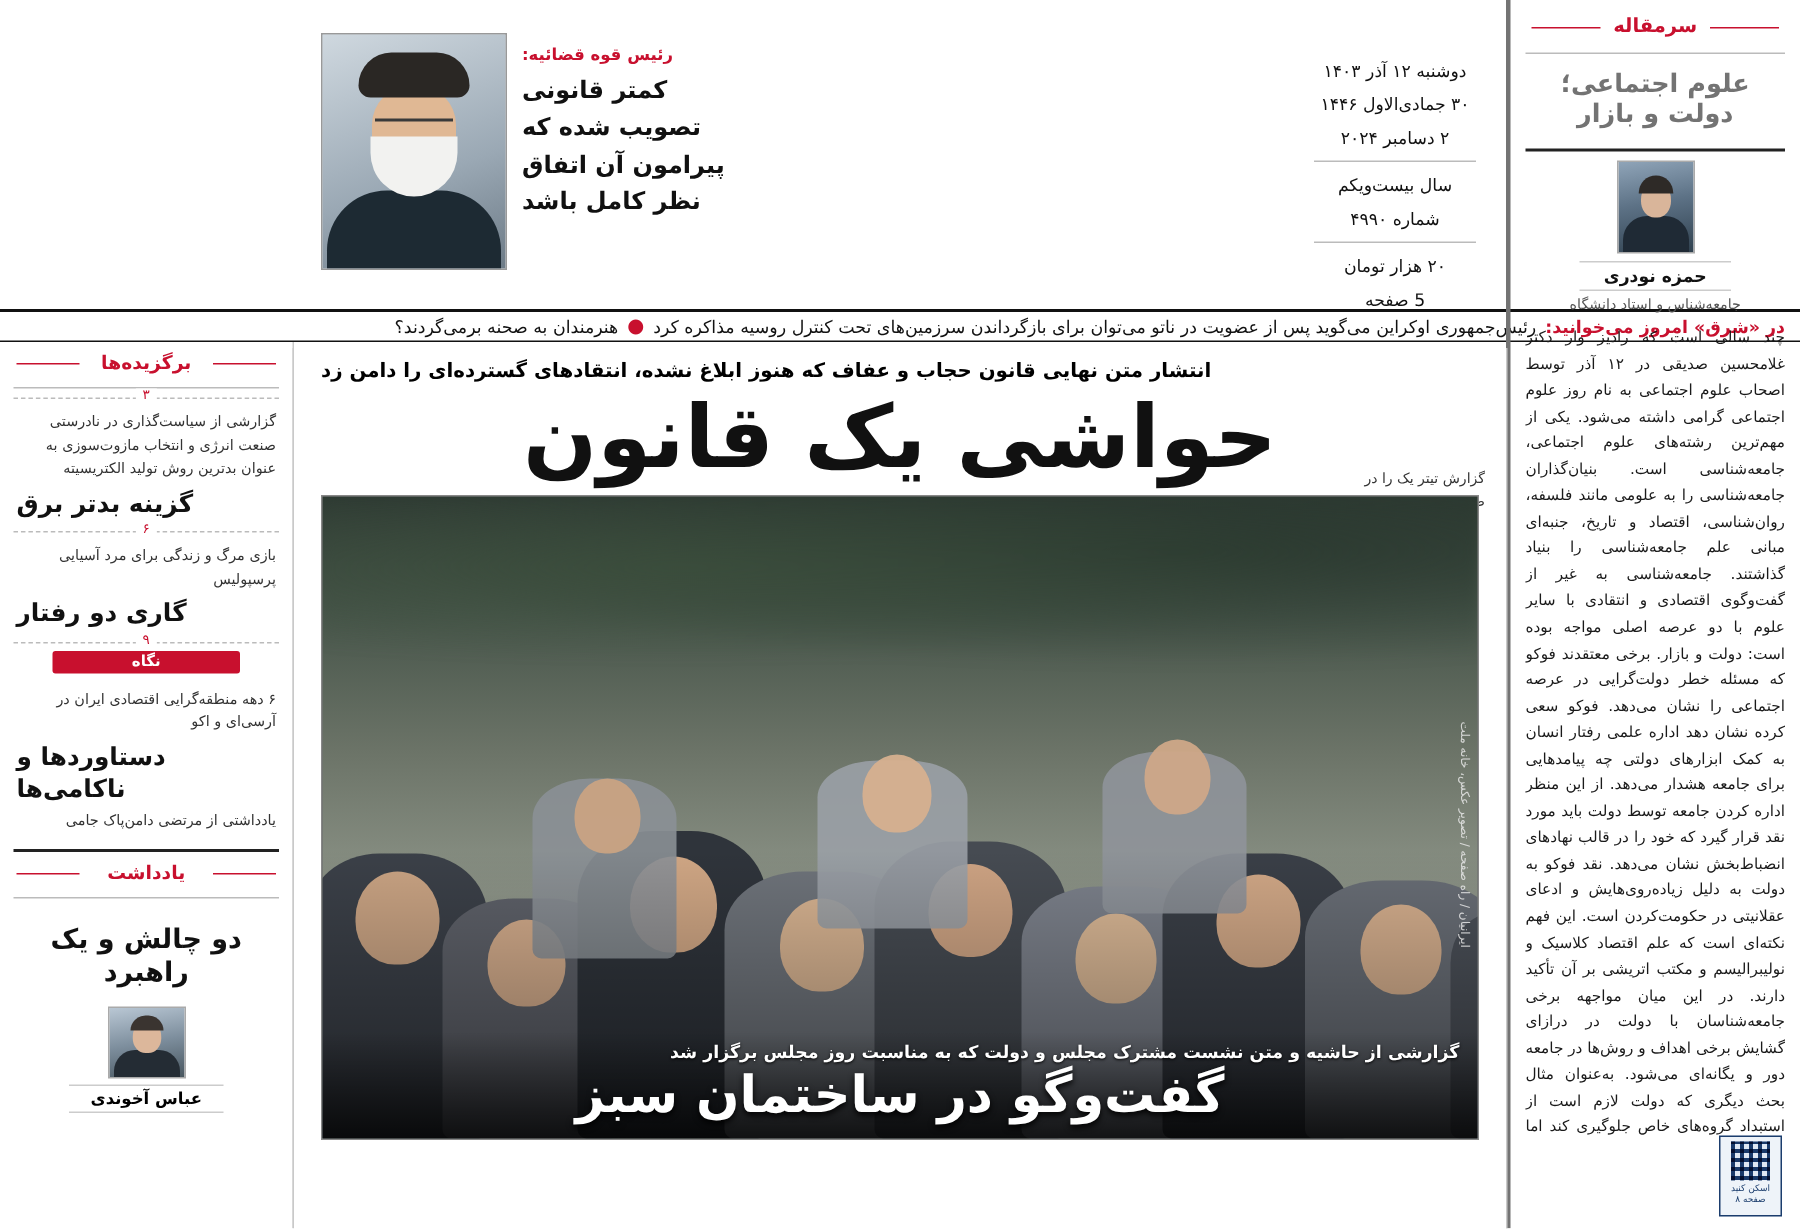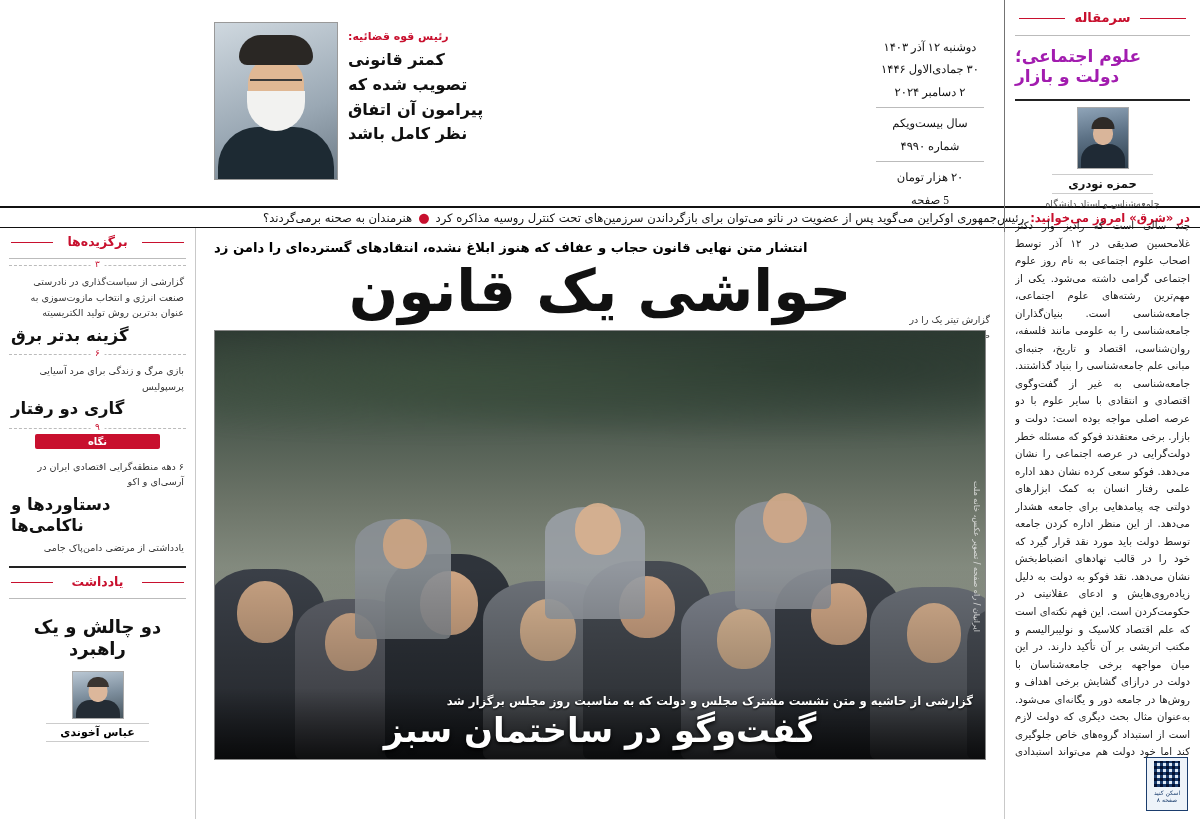--- a/index.html
+++ b/index.html
@@ -13,21 +13,21 @@
     width: 1200px; height: 819px;
     background: #fff;
     overflow: hidden;
     direction: rtl;
   }
 
   
   .col-right {
     position: absolute; top: 0; right: 0;
     width: 196px; height: 819px;
-    border-left: 1px solid #737373;
+    border-left: 3px solid #737373;
     padding: 10px 10px 6px 10px;
   }
   .sarmaqale-head {
     text-align: center;
     color: #c8102e;
     font-size: 13px; font-weight: bold;
     letter-spacing: 1px;
     padding-bottom: 4px;
     position: relative;
   }
@@ -35,22 +35,22 @@
   .sarmaqale-head::after {
     content: "";
     position: absolute; top: 8px;
     width: 46px; height: 1px; background: #c8102e;
   }
   .sarmaqale-head::before { right: 4px; }
   .sarmaqale-head::after { left: 4px; }
   .rule-thin { height: 1px; background: #bbb; margin: 6px 0; }
   .rule-dark { height: 2px; background: #222; margin: 6px 0; }
   .sarmaqale-title {
-    text-align: left; font-size: 17px; font-weight: bold;
-    color: #a21caf; padding: 4px 0 7px;
+    text-align: center; font-size: 17px; font-weight: bold;
+    color: #737373; padding: 4px 0 7px;
   }
   .author-box { text-align: center; }
   .author-photo {
     width: 52px; height: 62px; margin: 0 auto;
     background: linear-gradient(170deg,#8fa4b8 0%,#5d7286 45%,#30414f 100%);
     border: 1px solid #aaa;
     position: relative; overflow: hidden;
   }
   .author-photo .head {
     position: absolute; left: 50%; top: 13px; transform: translateX(-50%);
@@ -214,21 +214,21 @@
     font-size: 168px; font-weight: bold; line-height: 186px;
     text-align: center; letter-spacing: -6px;
   }
   .logo-sub {
     position: absolute; bottom: 8px; right: 12px;
     color: #fff; font-size: 22px; font-weight: bold;
   }
   .issue-box {
     position: absolute; top: 36px; right: 14px;
     width: 120px; text-align: center; direction: rtl;
-    font-size: 11.5px; color: #111; line-height: 1.95; font-family: Liberation Serif, serif;
+    font-size: 11.5px; color: #111; line-height: 1.95;
   }
   .issue-box .sep { height: 1px; background: #bbb; margin: 4px 6px; }
 
   
   .banner {
     position: absolute; top: 206px; right: 0; left: 0; height: 22px;
     border-top: 2px solid #111; border-bottom: 1px solid #111;
     display: flex; align-items: center; direction: rtl;
     padding: 0 10px; gap: 6px;
     font-size: 11.6px;

